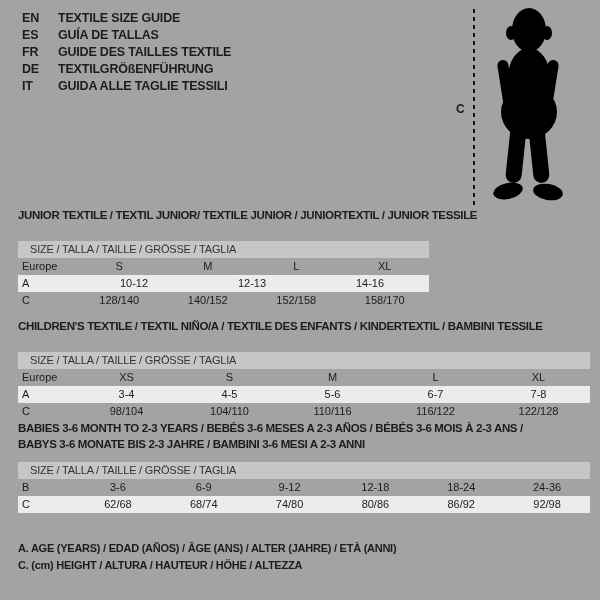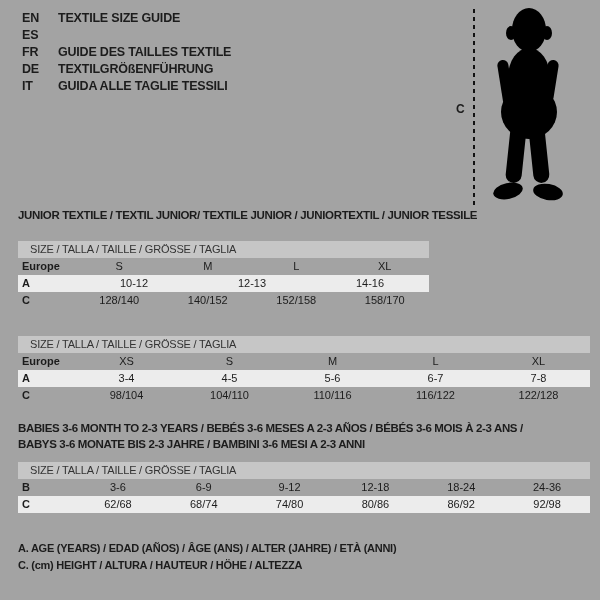--- a/index.html
+++ b/index.html
@@ -22,38 +22,39 @@
   .size-section{position:absolute;left:18px;}
   #sec-junior{top:207px;width:411px;}
   #sec-children{top:318px;width:572px;}
   #sec-babies{top:420px;width:572px;}
   .tbl-title div{font-weight:bold;font-size:11.5px;line-height:16px;letter-spacing:-0.35px;white-space:nowrap;}
   .tbl-bar{margin-top:18px;height:17px;line-height:17px;background:var(--table-header-bg,#c6c6c6);
     color:#333;font-size:11px;padding-left:12px;letter-spacing:-0.2px;}
   #sec-babies .tbl-bar{margin-top:10px;}
   .tbl-row{display:flex;height:17px;line-height:17px;font-size:11px;}
   .tbl-row.shaded{background:var(--row-shaded-bg,#ececec);}
-  .tbl-label{width:57px;padding-left:4px;box-sizing:border-box;font-weight:bold;}
+  .tbl-label{width:57px;padding-left:4px;box-sizing:border-box;}
   .tbl-cell{flex:1;text-align:center;}
   
   .footnotes{position:absolute;left:18px;top:540px;}
   .footnote{height:17px;line-height:17px;font-weight:bold;font-size:11px;letter-spacing:-0.25px;white-space:nowrap;}
 </style>
 </head>
 <body>
 
 <div id="screen">
 
   <div class="lang-list">
     <div class="lang-row">
       <span class="lang-code">EN</span>
       <span class="lang-title">TEXTILE SIZE GUIDE</span>
     </div>
     <div class="lang-row">
       <span class="lang-code">ES</span>
+      <span class="lang-title">GUÍA DE TALLAS</span>
     </div>
     <div class="lang-row">
       <span class="lang-code">FR</span>
       <span class="lang-title">GUIDE DES TAILLES TEXTILE</span>
     </div>
     <div class="lang-row">
       <span class="lang-code">DE</span>
       <span class="lang-title">TEXTILGRÖßENFÜHRUNG</span>
     </div>
     <div class="lang-row">
@@ -103,20 +104,23 @@
           <span class="tbl-label">C</span>
           <span class="tbl-cell">128/140</span>
           <span class="tbl-cell">140/152</span>
           <span class="tbl-cell">152/158</span>
           <span class="tbl-cell">158/170</span>
         </div>
       </div>
   </section>
 
   <section id="sec-children" class="size-section">
+    <div class="tbl-title">
+        <div>CHILDREN'S TEXTILE / TEXTIL NIÑO/A / TEXTILE DES ENFANTS / KINDERTEXTIL / BAMBINI TESSILE</div>
+      </div>
     <div class="tbl-bar">SIZE / TALLA / TAILLE / GRÖSSE / TAGLIA</div>
     <div class="tbl-rows">
         <div class="tbl-row">
           <span class="tbl-label">Europe</span>
           <span class="tbl-cell">XS</span>
           <span class="tbl-cell">S</span>
           <span class="tbl-cell">M</span>
           <span class="tbl-cell">L</span>
           <span class="tbl-cell">XL</span>
         </div>

